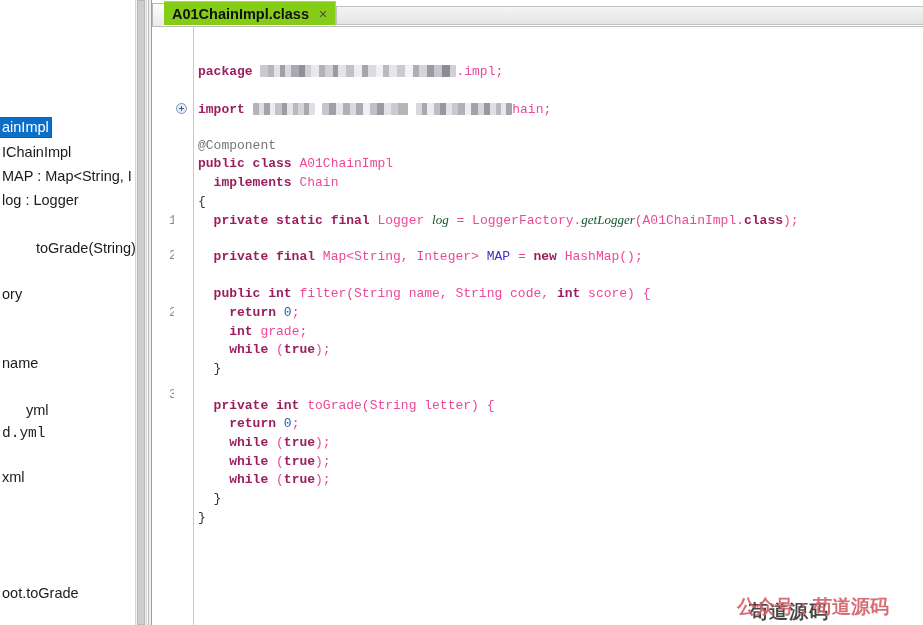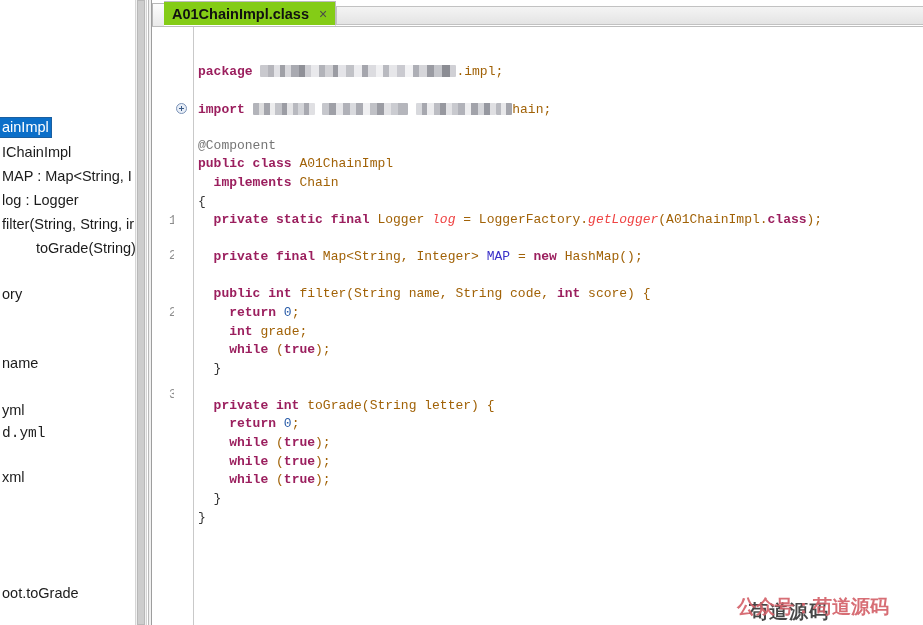--- a/index.html
+++ b/index.html
@@ -239,23 +239,23 @@
     white-space: pre;
   }
   .code-line {
     position: absolute;
     left: 0;
     white-space: pre;
     height: 17px;
     line-height: 17px;
   }
   .tok-kw     { color: #9b1f5e; font-weight: bold; }
-  .tok-plain  { color: #a16207; }
+  .tok-plain  { color: #ec4899; }
   .tok-anno   { color: #757575; }
-  .tok-static { color: #ef4444; font-style: italic; }
+  .tok-static { color: #14532d; font-style: italic; font-family: Liberation Serif, serif; }
   .tok-field  { color: #3a30c8; }
   .tok-num    { color: #2a5ca8; }
   .tok-brace  { color: #343434; }
 
   
   .mosaic {
     display: inline-block;
     vertical-align: -2px;
     height: 12px;
     border-radius: 1px;
@@ -348,25 +348,24 @@
 <body>
 
 <div id="ide">
 
   <div id="outline-panel">
     <div id="outline-tree">
         <div class="tree-row selected" style="top: 118px;"><span class="lbl">ainImpl</span></div>
         <div class="tree-row" style="top: 143px;"><span class="lbl">IChainImpl</span></div>
         <div class="tree-row" style="top: 167px;"><span class="lbl">MAP : Map&lt;String, I</span></div>
         <div class="tree-row" style="top: 191px;"><span class="lbl">log : Logger</span></div>
-        <div class="tree-row" style="top: 215px;"><span class="lbl">filter(String, String, ir</span></div>
         <div class="tree-row" style="top: 239px; padding-left: 34px;"><span class="lbl">toGrade(String) : int</span></div>
         <div class="tree-row" style="top: 285px;"><span class="lbl">ory</span></div>
         <div class="tree-row" style="top: 354px;"><span class="lbl">name</span></div>
-        <div class="tree-row" style="top: 401px;"><span class="lbl">yml</span></div>
+        <div class="tree-row" style="top: 401px; margin-left: 24px;"><span class="lbl">yml</span></div>
         <div class="tree-row" style="top: 424px; font-family: Liberation Mono, monospace;"><span class="lbl">d.yml</span></div>
         <div class="tree-row" style="top: 468px;"><span class="lbl">xml</span></div>
         <div class="tree-row" style="top: 584px;"><span class="lbl">oot.toGrade</span></div>
       </div>
 
     <div id="outline-scrollbar">
       <div id="outline-scroll-thumb"></div>
     </div>
   </div>
 

